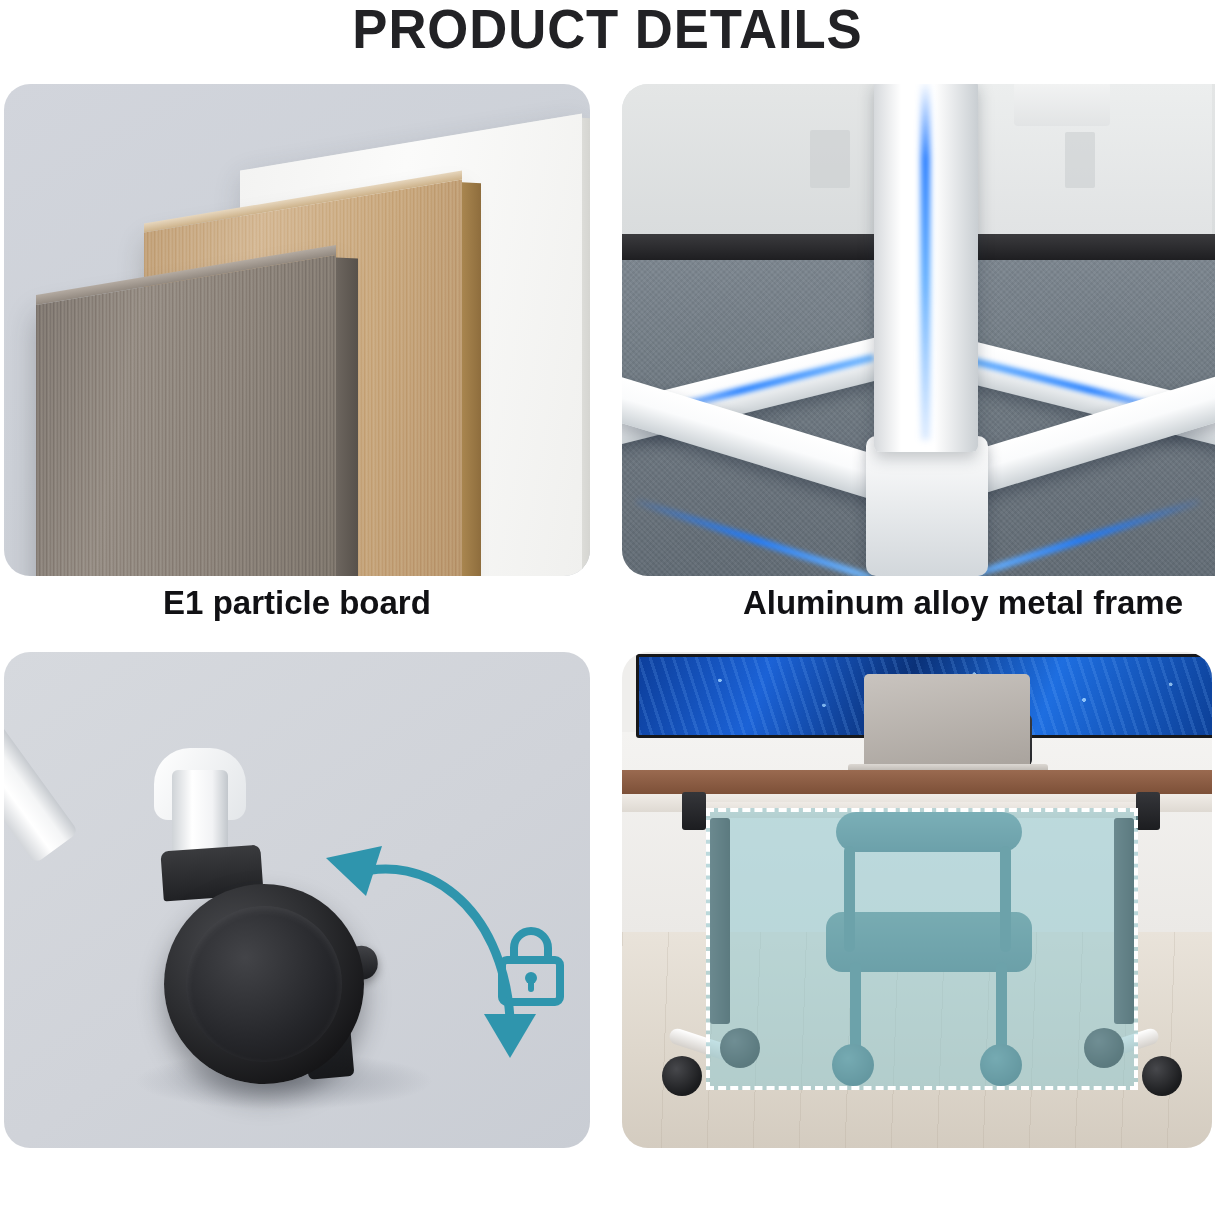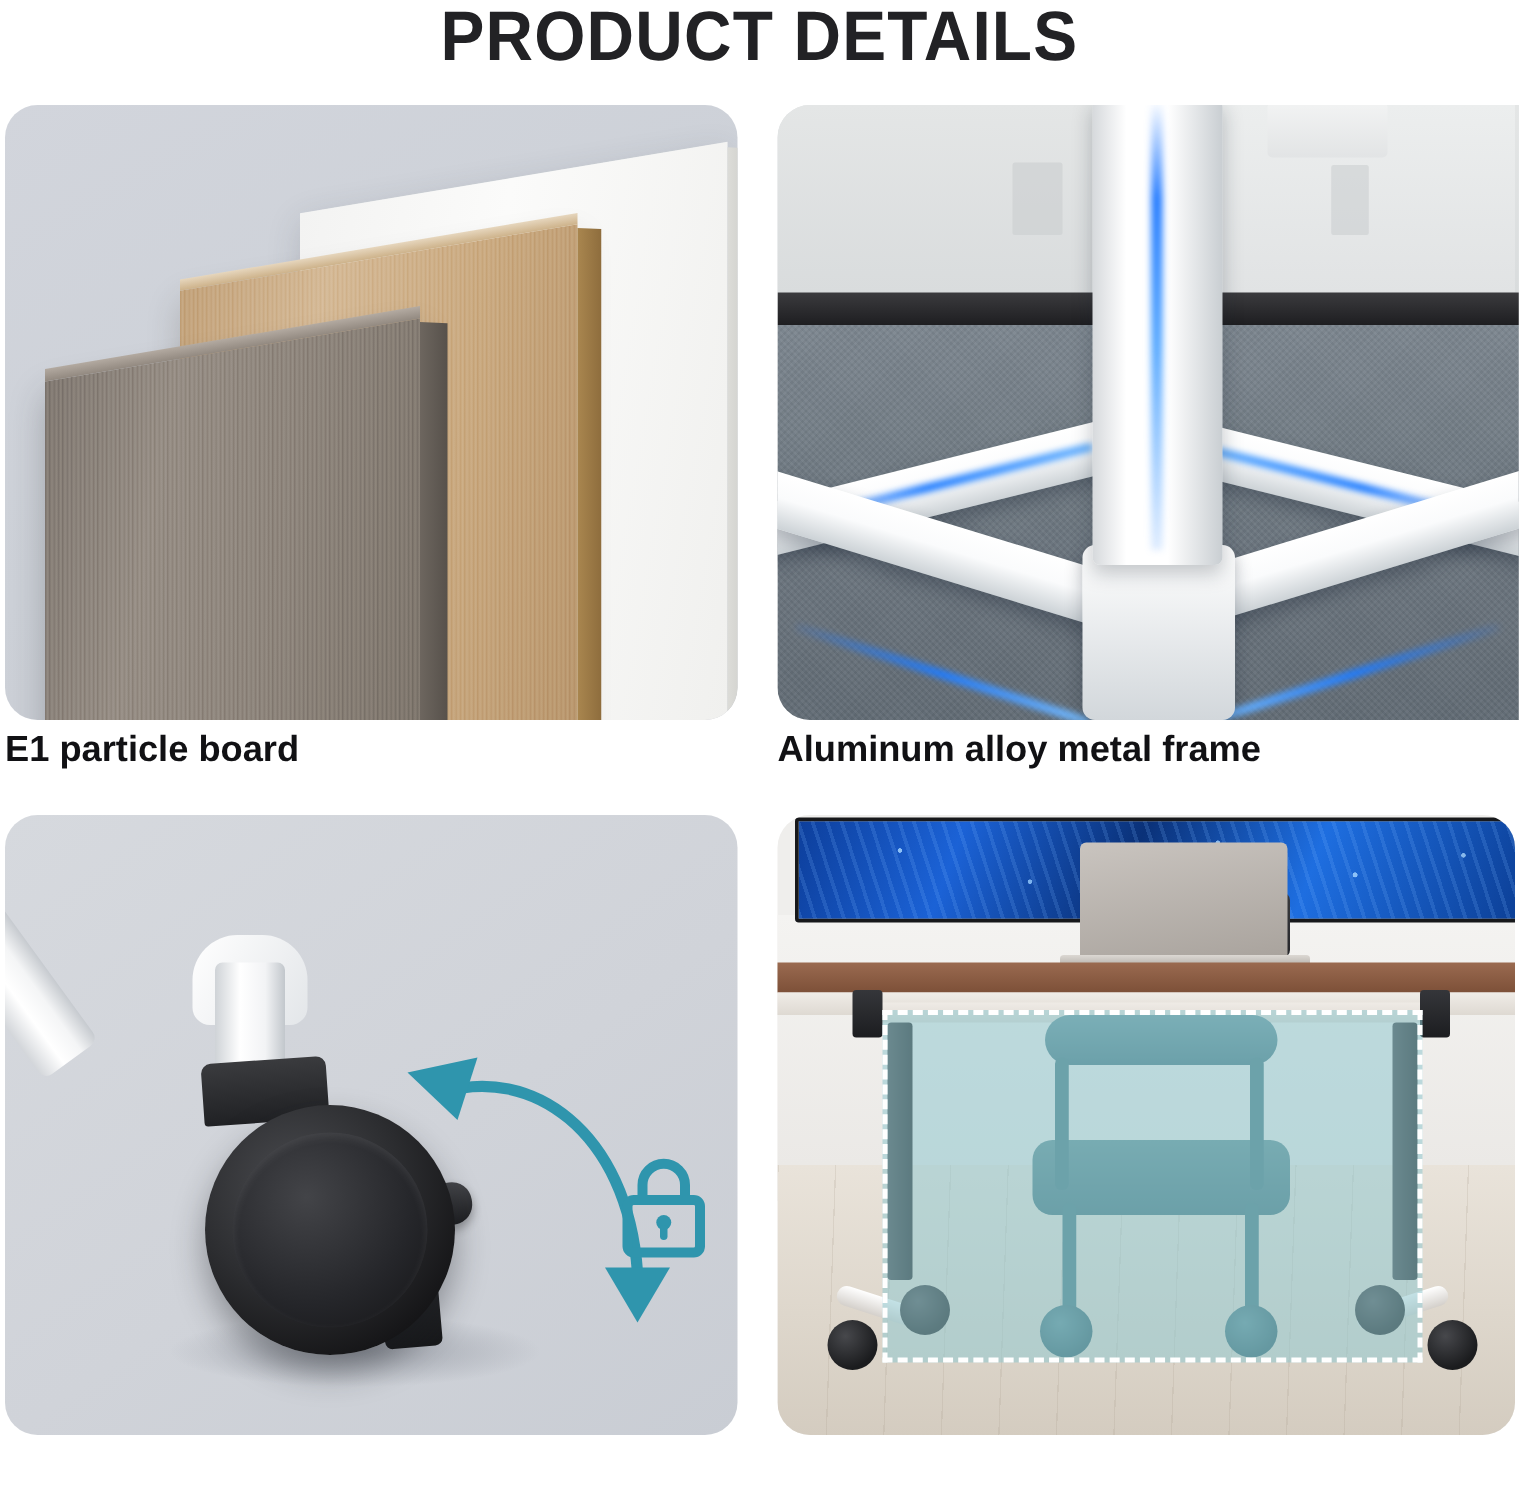--- a/index.html
+++ b/index.html
@@ -23,21 +23,21 @@
   .cell.bl{left:4px;top:568px;width:586px;height:496px;}
   .cell.br{left:622px;top:568px;width:590px;height:496px;}
 
   .photo{position:absolute;inset:0;border-radius:26px;overflow:hidden;}
 
   .caption{
     position:absolute;left:0;width:100%;
     font-family:"Liberation Sans Narrow","Liberation Sans",sans-serif;
     font-weight:bold;color:#111114;white-space:nowrap;
   }
-  .cap-top{top:500px;font-size:29px;}
+  .cap-top{top:500px;font-size:33px;text-align:center;}
 
   
   .p1{background:linear-gradient(150deg,#d2d5dc 0%,#cdd1d8 48%,#c9ccd3 100%);}
   .board{position:absolute;}
   .board .face{position:absolute;inset:0;}
   .grain{
     position:absolute;inset:0;
     background-image:repeating-linear-gradient(90deg,
       rgba(0,0,0,.10) 0px, rgba(0,0,0,0) 1px, rgba(255,255,255,.10) 2px, rgba(0,0,0,0) 3.5px);
     mix-blend-mode:overlay;opacity:.85;

